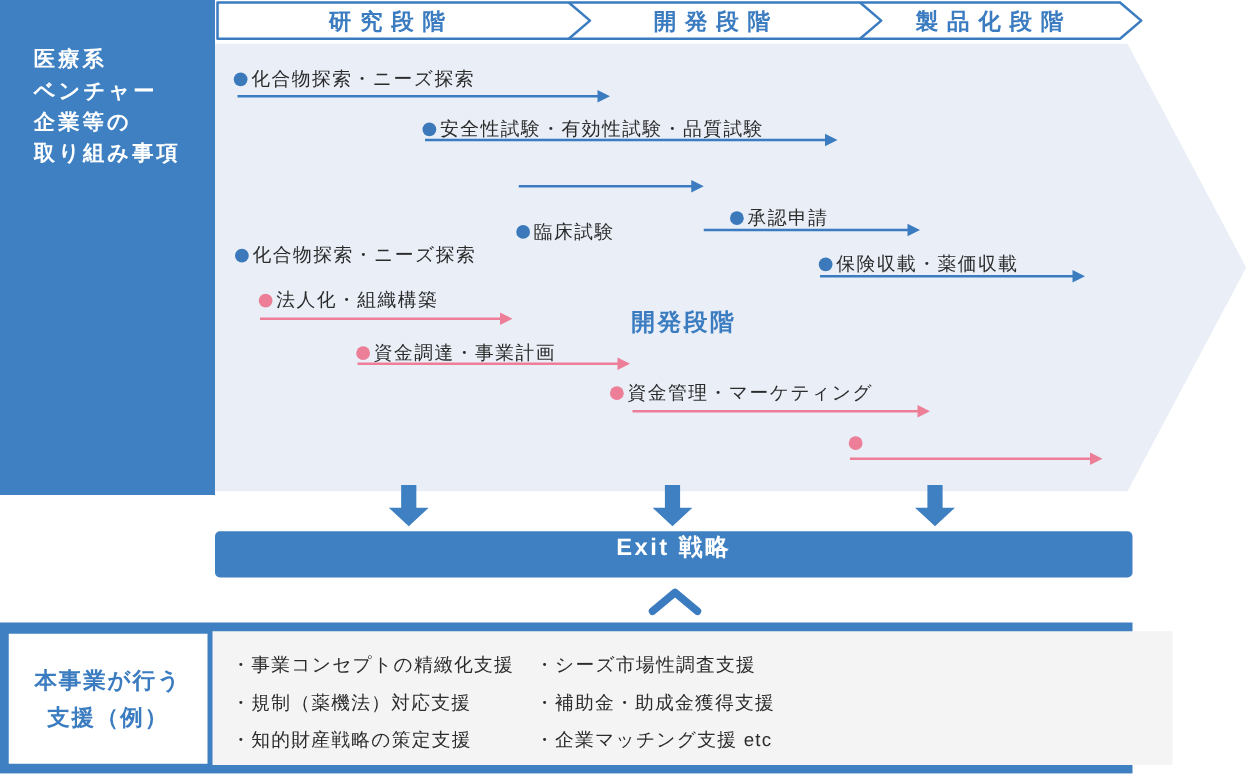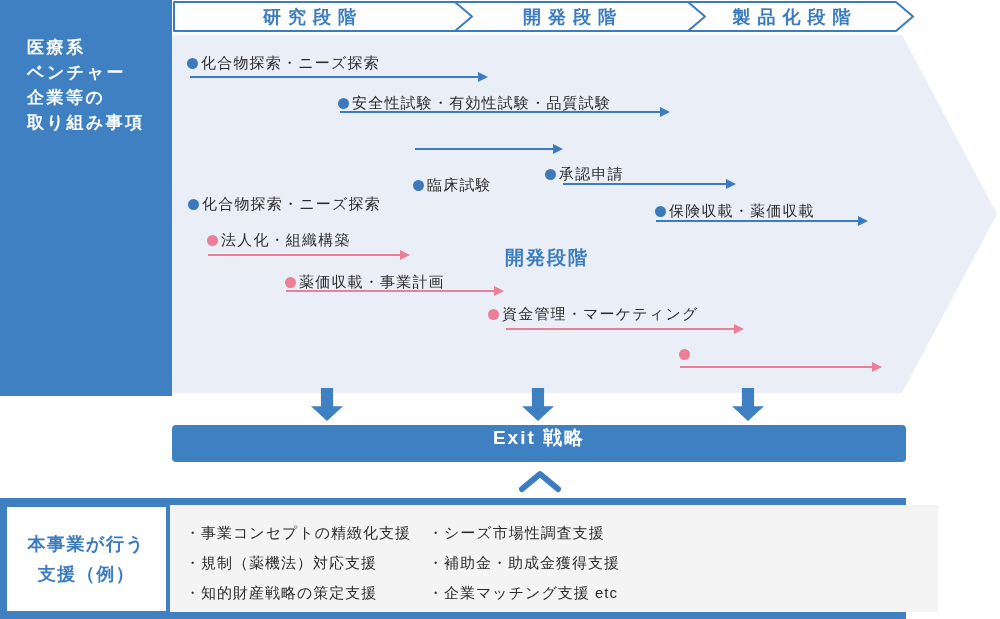--- a/index.html
+++ b/index.html
@@ -95,21 +95,21 @@
     <span>安全性試験・有効性試験・品質試験</span>
   </div>
   <div class="t-arrow blue" style="left:340px;top:111px;width:321px;"></div>
 
   <div class="task" style="left:413px;top:127px;margin-top:48px;">
     <span class="dot blue"></span>
     <span>臨床試験</span>
   </div>
   <div class="t-arrow blue" style="left:415px;top:148px;width:139px;"></div>
 
-  <div class="task" style="left:545px;top:164px;">
+  <div class="task" style="left:584px;top:164px;">
     <span class="dot blue"></span>
     <span>承認申請</span>
   </div>
   <div class="t-arrow blue" style="left:563px;top:183px;width:164px;"></div>
 
   <div class="task" style="left:655px;top:201px;">
     <span class="dot blue"></span>
     <span>保険収載・薬価収載</span>
   </div>
   <div class="t-arrow blue" style="left:656px;top:220px;width:203px;"></div>
@@ -122,21 +122,21 @@
   <div class="dev-stage-label">開発段階</div>
 
   <div class="task" style="left:207px;top:230px;">
     <span class="dot pink"></span>
     <span>法人化・組織構築</span>
   </div>
   <div class="t-arrow pink" style="left:208px;top:254px;width:193px;"></div>
 
   <div class="task" style="left:285px;top:272px;">
     <span class="dot pink"></span>
-    <span>薬価収載・事業計画</span>
+    <span>資金調達・事業計画</span>
   </div>
   <div class="t-arrow pink" style="left:286px;top:290px;width:209px;"></div>
 
   <div class="task" style="left:488px;top:304px;text-align:right;">
     <span class="dot pink"></span>
     <span>資金管理・マーケティング</span>
   </div>
   <div class="t-arrow pink" style="left:506px;top:328px;width:229px;"></div>
 
   <div class="task" style="left:679px;top:344px;">

